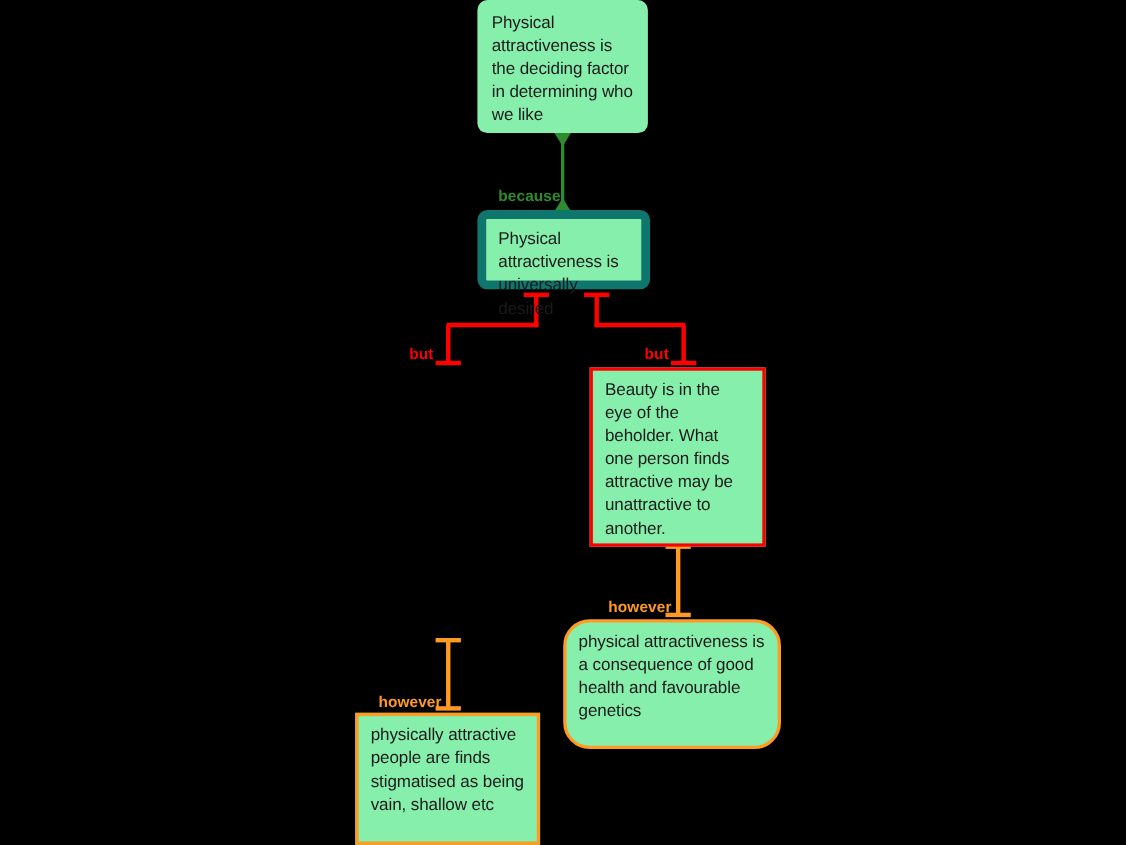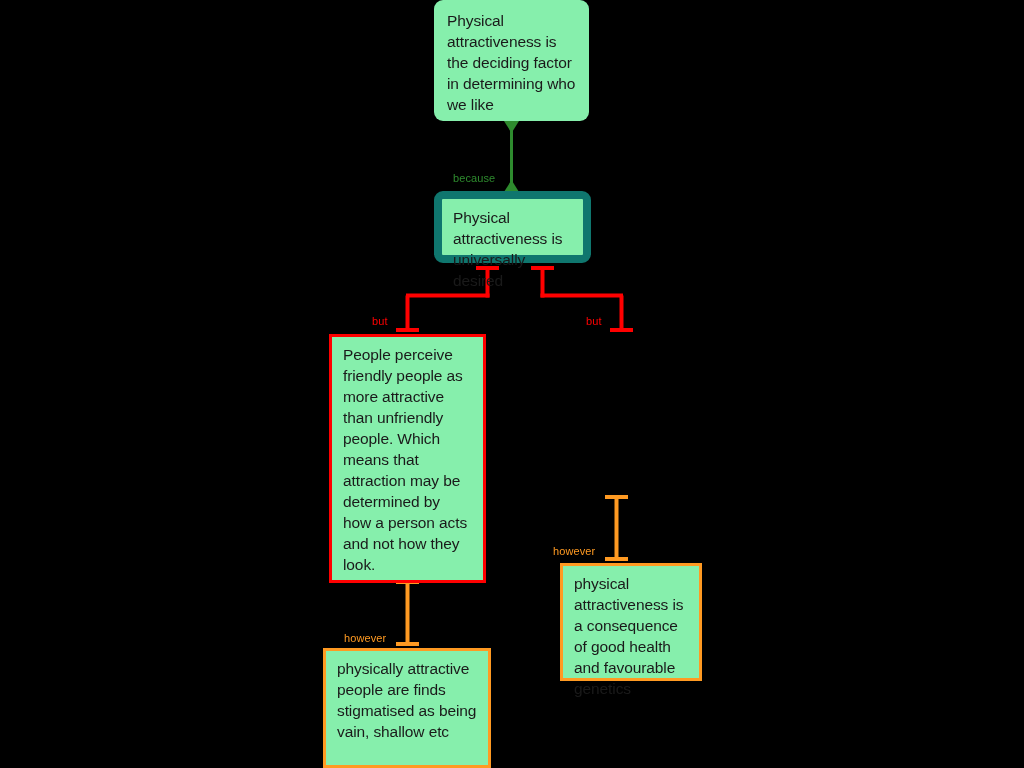--- a/index.html
+++ b/index.html
@@ -55,22 +55,22 @@
   }
   .node-orange {
     border: 3px solid #ff9a22;
     border-radius: 0;
     padding: 7px 11px 8px 11px;
   }
 
   
   .conn-label {
     position: absolute;
-    font-size: 11px;
-    font-weight: normal;
+    font-size: 14px;
+    font-weight: bold;
     letter-spacing: 0.1px;
     white-space: nowrap;
     line-height: 12px;
   }
   .lbl-green  { color: #2e8b2e; }
   .lbl-red    { color: #ff0000; }
   .lbl-orange { color: #ff9a22; text-align: center; }
 
   svg.edges {
     position: absolute;
@@ -134,26 +134,26 @@
   <span class="conn-label lbl-orange" style="left:553px; top:545px;">however</span>
 
   <div class="node node-root" style="left:434px; top:0px; width:155px; height:121px;">
     <span class="txt">Physical attractiveness is the deciding factor in determining who we like</span>
   </div>
 
   <div class="node node-green" style="left:434px; top:191px; width:157px; height:72px;">
     <span class="txt">Physical attractiveness is universally desired</span>
   </div>
 
-  <div class="node node-red" style="left:329px; top:334px; width:157px; height:249px;">
-    <span class="txt">People perceive friendly people as more attractive than unfriendly people. Which means that attraction may be determined by how a person acts and not how they look.</span>
+
+  <div class="node node-red" style="left:536px; top:334px; width:160px; height:163px;">
+    <span class="txt">Beauty is in the eye of the beholder. What one person finds attractive may be unattractive to another.</span>
   </div>
-
 
   <div class="node node-orange" style="left:323px; top:648px; width:168px; height:120px;">
     <span class="txt">physically attractive people are finds stigmatised as being vain, shallow etc</span>
   </div>
 
-  <div class="node node-orange" style="left:560px; top:563px; width:142px; height:118px;">
+  <div class="node node-orange" style="left:512px; top:563px; width:198px; height:118px;border-radius:24px;">
     <span class="txt">physical attractiveness is a consequence of good health and favourable genetics</span>
   </div>
 
 </div>
 
 </body></html>

